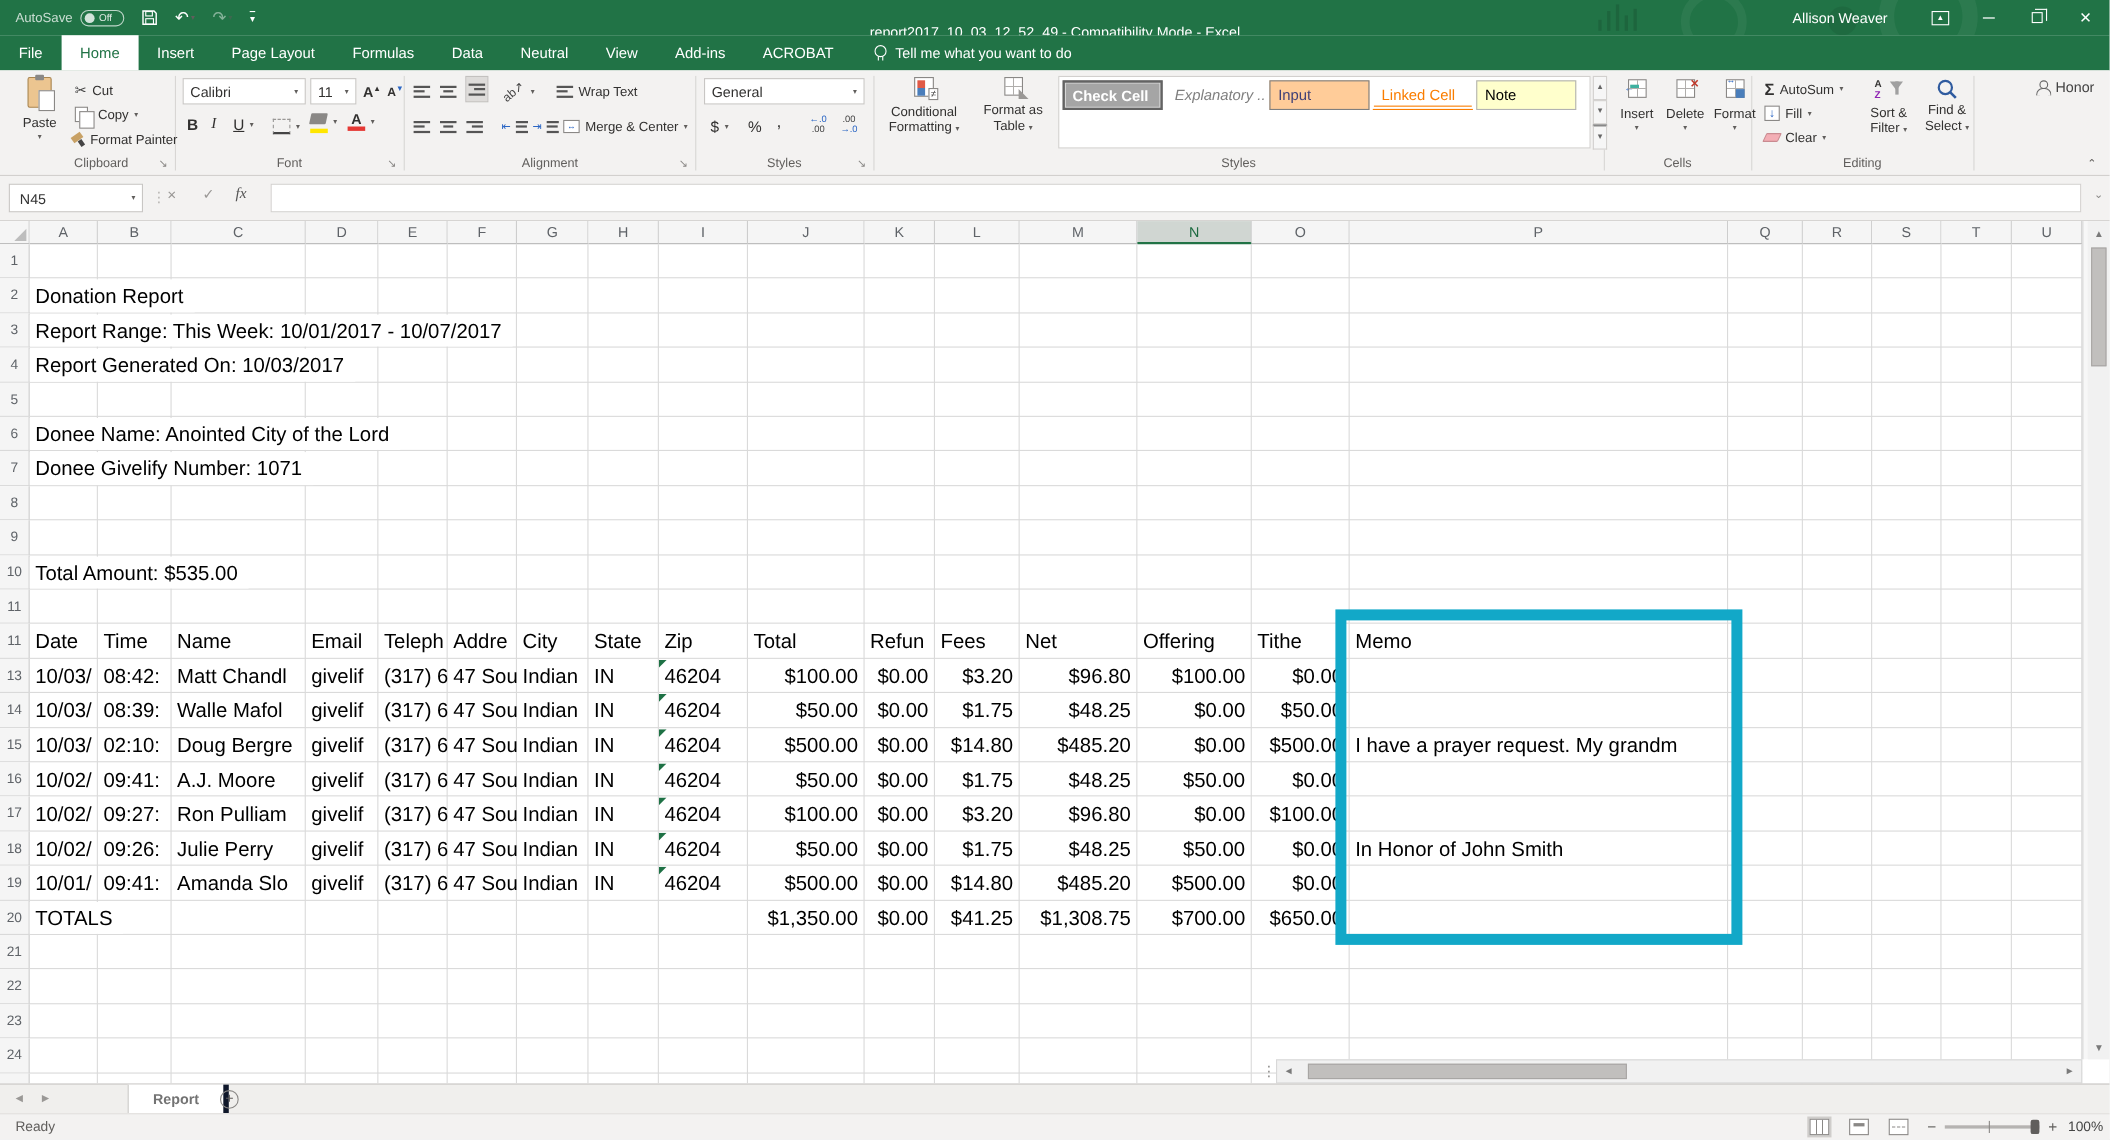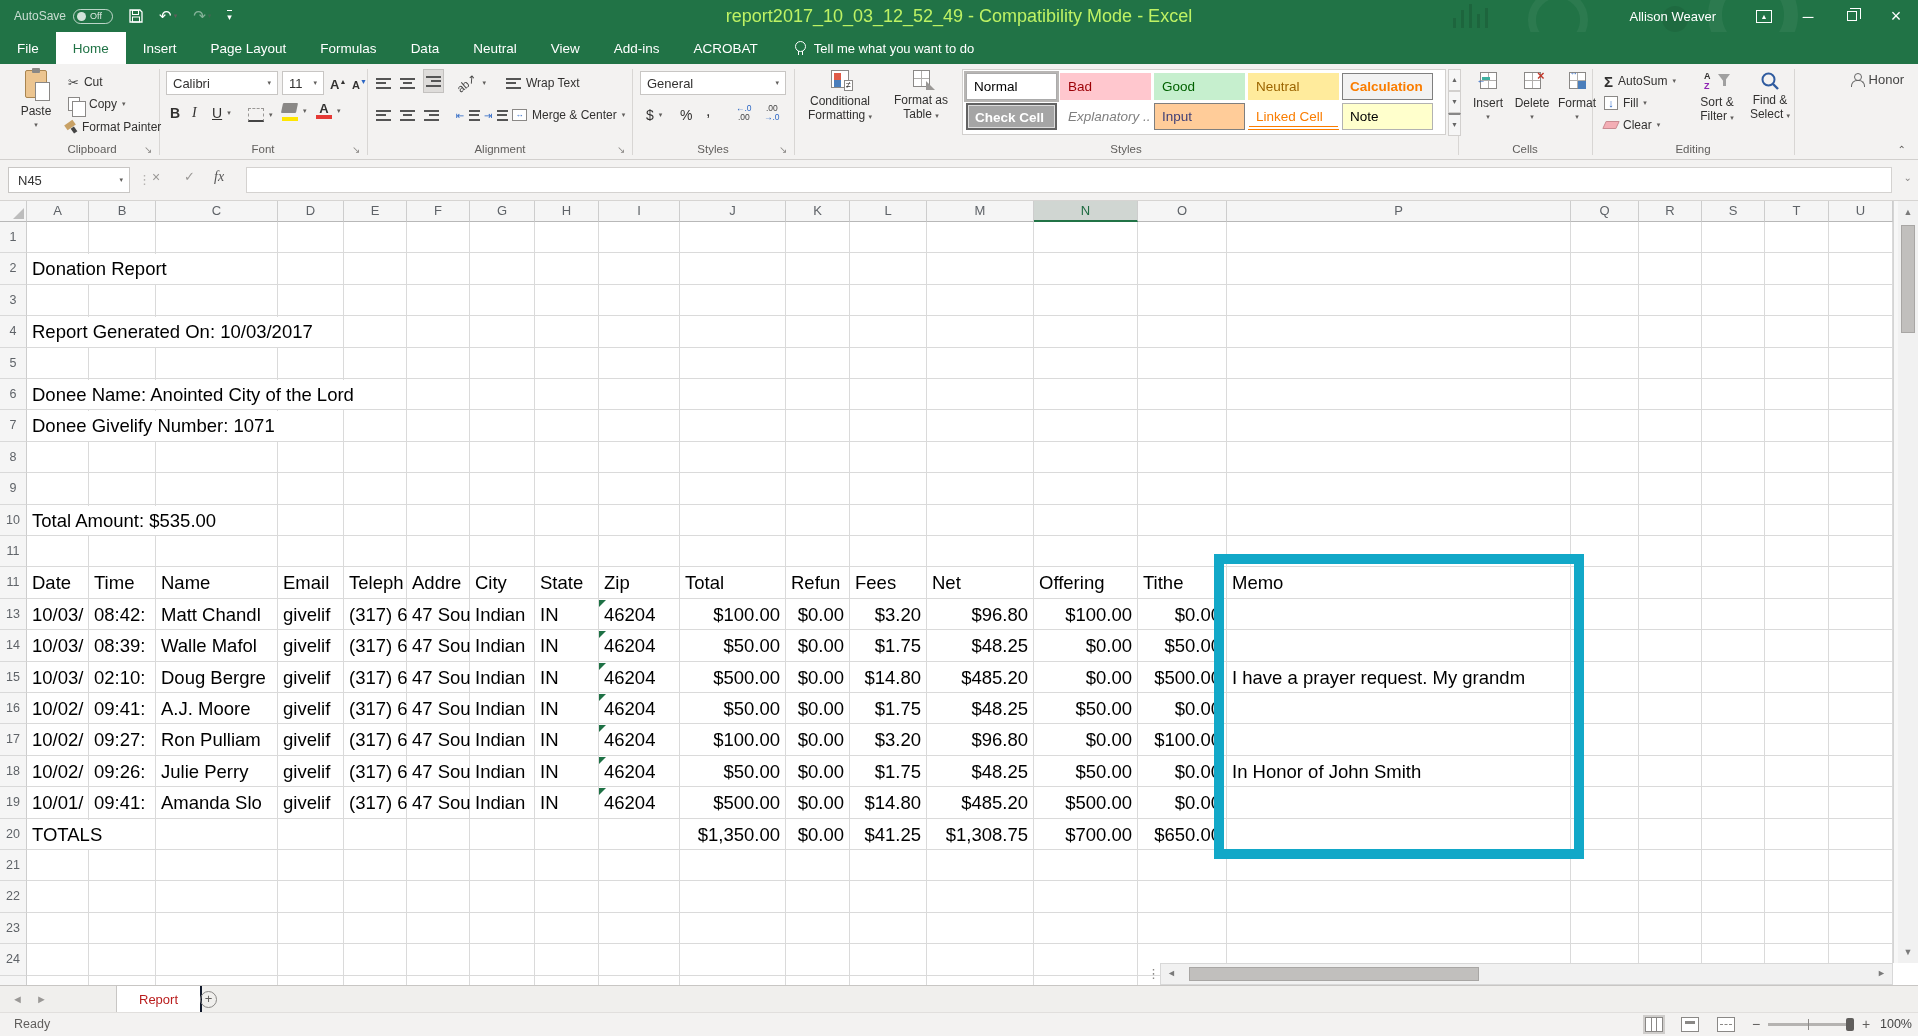--- a/index.html
+++ b/index.html
@@ -13,21 +13,21 @@
 .bars{position:absolute;display:flex;gap:5px;align-items:flex-end;opacity:.35}
 .bars i{display:block;width:3px;background:rgba(0,0,0,.35)}
 #qat{position:absolute;left:14px;top:0;height:32px;display:flex;align-items:center;gap:16px;z-index:2}
 .autosave{display:flex;align-items:center;gap:7px;font-size:12px;color:rgba(255,255,255,.75)}
 .pill{width:40px;height:15px;border:1px solid rgba(255,255,255,.7);border-radius:9px;display:flex;align-items:center;padding:0 3px;gap:4px}
 .pill .dot{width:9px;height:9px;border-radius:50%;background:rgba(255,255,255,.8)}
 .pill .off{font-size:9px;color:rgba(255,255,255,.85)}
 .qbtn{display:flex;align-items:center;gap:2px;font-size:15px;color:#fff}
 .qbtn .dd{font-size:7px}
 .dim{opacity:.45}
-#wtitle{position:absolute;left:0;right:0;top:0;height:32px;display:flex;align-items:center;justify-content:center;font-size:18px;color:#bef264;pointer-events:none;z-index:1}
+#wtitle{position:absolute;left:0;right:0;top:13px;height:32px;display:flex;align-items:center;justify-content:center;font-size:13px;color:#ffffff;pointer-events:none;z-index:1}
 #winctl{position:absolute;right:0;top:0;height:32px;display:flex;align-items:center;z-index:2}
 #username{font-size:13px;margin-right:26px}
 .wbtn{width:44px;height:32px;display:flex;align-items:center;justify-content:center;font-size:15px;color:#fff}
 .rdo{width:16px;height:13px;border:1px solid #fff;display:flex;align-items:center;justify-content:center;font-size:7px}
 .restore{width:10px;height:10px;border:1px solid #fff;position:relative;background:#217346}
 .restore:before{content:"";position:absolute;left:2px;top:-4px;width:10px;height:10px;border:1px solid #fff;border-bottom:0;border-left:0}
 
 
 #tabrow{position:absolute;left:0;top:32px;width:1918px;height:32px;background:#217346;display:flex;align-items:stretch}
 .rtab{padding:0 17px;display:flex;align-items:center;font-size:13.5px;color:#fff;white-space:nowrap}
@@ -121,21 +121,21 @@
 #vscroll{position:absolute;left:1898px;top:201px;width:20px;height:762px;background:#f1f1f1}
 .sarrow{position:absolute;font-size:9px;color:#7a7a7a;text-align:center;width:100%}
 #vthumb{position:absolute;left:3px;top:24px;width:14px;height:108px;background:#c1bfbd;border:1px solid #a8a6a4}
 #hscroll{position:absolute;left:1160px;top:963px;width:733px;height:22px;background:#f1f1f1;border:1px solid #d8d8d8}
 #hthumb{position:absolute;left:28px;top:3px;width:290px;height:14px;background:#c1bfbd;border:1px solid #a8a6a4}
 #hsplit{position:absolute;left:1147px;top:966px;font-size:13px;color:#8a8886}
 
 
 #tabsbar{position:absolute;left:0;top:985px;width:1918px;height:27px;background:#f0efed;border-top:1px solid #c8c6c4}
 .tnav{position:absolute;top:7px;font-size:11px;color:#9a9896}
-#sheettab{position:absolute;left:116px;top:0;height:26px;padding:0 22px;background:#fff;border-left:1px solid #c8c6c4;border-right:2px solid #0f172a;display:flex;align-items:center;font-size:13px;font-weight:normal;color:#b91c1c}
+#sheettab{position:absolute;left:116px;top:0;height:26px;padding:0 22px;background:#fff;border-left:1px solid #c8c6c4;border-right:5px solid #0f172a;display:flex;align-items:center;font-size:13px;font-weight:bold;color:#737373}
 #newsheet{position:absolute;left:200px;top:5px;width:17px;height:17px;border:1px solid #8a8886;border-radius:50%;color:#605e5c;font-size:13px;line-height:14px;text-align:center}
 
 
 #statusbar{position:absolute;left:0;top:1012px;width:1918px;height:24px;background:#f3f2f1;border-top:1px solid #e1dfdd;font-size:12.5px;color:#605e5c}
 #ready{position:absolute;left:14px;top:4px}
 .vico{position:absolute;top:4px;width:18px;height:15px;border:1px solid #8a8886;background:#fff}
 .vico.sel{box-shadow:0 0 0 2px #cfcdcB}
 .vico.grid3{background-image:linear-gradient(to right,transparent 5px,#8a8886 5px,#8a8886 6px,transparent 6px,transparent 10px,#8a8886 10px,#8a8886 11px,transparent 11px)}
 .vico.pagel:before{content:"";position:absolute;left:3px;top:3px;right:3px;height:3px;background:#8a8886}
 .vico.pageb:before{content:"";position:absolute;left:2px;top:6px;right:2px;height:1px;border-top:1px dashed #8a8886}
@@ -410,27 +410,20 @@
       <span><span>Formatting</span> <span class="dd">▾</span></span>
     </div>
     <div class="bigbtn" style="left:884px;top:6px;width:74px">
       <span class="mgrid">
           <span class="fatbrush"></span>
         </span>
       <span style="margin-top:6px">Format as</span>
       <span><span>Table</span> <span class="dd">▾</span></span>
     </div>
     <div class="chipwrap">
-      <div class="chiprow" id="chips0">
-          <div class="chip selchip" style="background: rgb(255, 255, 255); color: rgb(0, 0, 0); border: 1px solid rgb(171, 171, 171);">Normal</div>
-          <div class="chip" style="background: rgb(255, 199, 206); color: rgb(156, 0, 6);">Bad</div>
-          <div class="chip" style="background: rgb(198, 239, 206); color: rgb(0, 97, 0);">Good</div>
-          <div class="chip" style="background: rgb(255, 235, 156); color: rgb(156, 101, 0);">Neutral</div>
-          <div class="chip" style="background: rgb(242, 242, 242); color: rgb(250, 125, 0); border: 1px solid rgb(127, 127, 127); font-weight: bold;">Calculation</div>
-        </div>
       <div class="chiprow" id="chips1">
           <div class="chip" style="background: rgb(165, 165, 165); color: rgb(255, 255, 255); font-weight: bold; border: 2px solid rgb(99, 99, 99); box-shadow: rgb(220, 220, 220) 0px 0px 0px 1px inset;">Check Cell</div>
           <div class="chip" style="background: rgb(255, 255, 255); color: rgb(127, 127, 127); font-style: italic;">Explanatory ...</div>
           <div class="chip" style="background: rgb(255, 204, 153); color: rgb(63, 63, 118); border: 1px solid rgb(127, 127, 127);">Input</div>
           <div class="chip" style="background: rgb(255, 255, 255); color: rgb(250, 125, 0); border-bottom: 4px double rgb(250, 125, 0);">Linked Cell</div>
           <div class="chip" style="background: rgb(255, 255, 204); color: rgb(0, 0, 0); border: 1px solid rgb(178, 178, 178);">Note</div>
         </div>
     </div>
     <div class="galscroll">
       <span>▲</span>
@@ -733,20 +726,21 @@
       <div class="cell r" style="left: 1034px; top: 587.2px; width: 104px; height: 29.4px; line-height: 29.4px;">$500.00</div>
       <div class="cell r" style="left: 1138px; top: 587.2px; width: 89px; height: 29.4px; line-height: 29.4px;">$0.00</div>
       <div class="cell spill" style="left: 27px; top: 618.6px; width: 62px; height: 29.4px; line-height: 29.4px;">TOTALS</div>
       <div class="cell r" style="left: 680px; top: 618.6px; width: 106px; height: 29.4px; line-height: 29.4px;">$1,350.00</div>
       <div class="cell r" style="left: 786px; top: 618.6px; width: 64px; height: 29.4px; line-height: 29.4px;">$0.00</div>
       <div class="cell r" style="left: 850px; top: 618.6px; width: 77px; height: 29.4px; line-height: 29.4px;">$41.25</div>
       <div class="cell r" style="left: 927px; top: 618.6px; width: 107px; height: 29.4px; line-height: 29.4px;">$1,308.75</div>
       <div class="cell r" style="left: 1034px; top: 618.6px; width: 104px; height: 29.4px; line-height: 29.4px;">$700.00</div>
       <div class="cell r" style="left: 1138px; top: 618.6px; width: 89px; height: 29.4px; line-height: 29.4px;">$650.00</div>
       <div class="cell spill" style="left: 27px; top: 53.4px; width: 62px; height: 29.4px; line-height: 29.4px;">Donation Report</div>
+      <div class="cell spill" style="left: 27px; top: 84.8px; width: 62px; height: 29.4px; line-height: 29.4px;">Report Range: This Week: 10/01/2017 - 10/07/2017</div>
       <div class="cell spill" style="left: 27px; top: 116.2px; width: 62px; height: 29.4px; line-height: 29.4px;">Report Generated On: 10/03/2017</div>
       <div class="cell spill" style="left: 27px; top: 179px; width: 62px; height: 29.4px; line-height: 29.4px;">Donee Name: Anointed City of the Lord</div>
       <div class="cell spill" style="left: 27px; top: 210.4px; width: 62px; height: 29.4px; line-height: 29.4px;">Donee Givelify Number: 1071</div>
       <div class="cell spill" style="left: 27px; top: 304.6px; width: 62px; height: 29.4px; line-height: 29.4px;">Total Amount: $535.00</div>
       <div class="cell" id="hibox" style="position: absolute; border: 10px solid rgb(18, 168, 200); left: 1214px; top: 353.4px; width: 370px; height: 304.6px; z-index: 3; pointer-events: none; background: transparent; padding: 0px;"></div>
     </div>
 
   <div id="rightstrip"></div>
   <div id="vscroll">
     <span class="sarrow" style="top:6px">▲</span>

